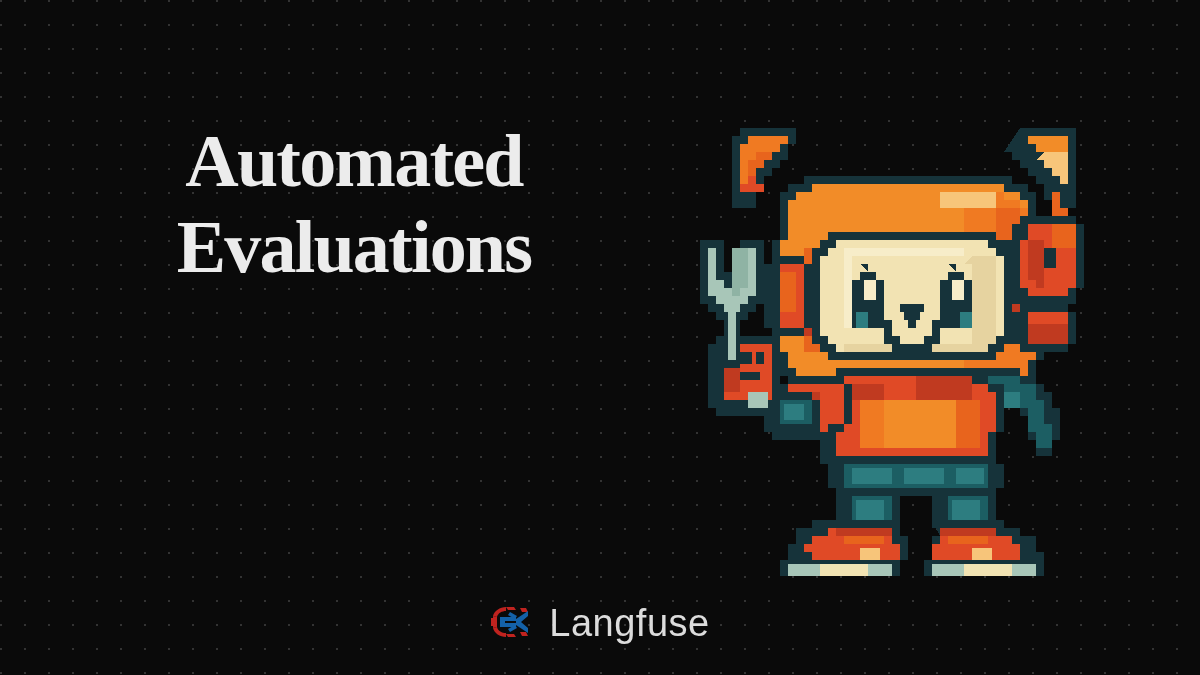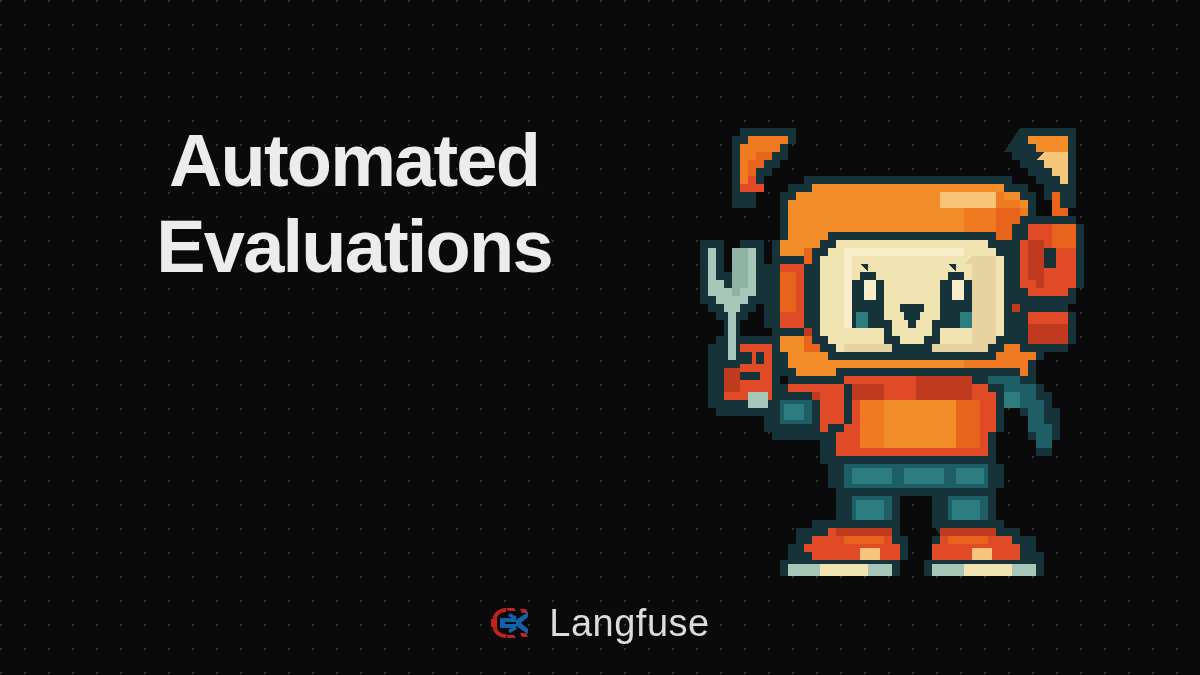--- a/index.html
+++ b/index.html
@@ -26,21 +26,21 @@
   #text-block {
     position: absolute;
     left: 36px;
     top: 118px;
     width: 636px;
     text-align: center;
   }
 
   #headline {
     color: #ececec;
-    font-family: Liberation Sans, sans-serif;
+    font-family: Liberation Serif, serif;
     font-weight: bold;
     font-size: 74px;
     line-height: 86px;
     letter-spacing: -1.8px;
     margin: 0;
     white-space: pre-line;
   }
 
   #subhead {
     color: #d4d4d4;
@@ -53,21 +53,21 @@
     white-space: pre-line;
   }
 
   
   #brand {
     position: absolute;
     left: 0;
     top: 604px;
     width: 1200px;
     display: flex;
-    align-items: center;
+    align-items: flex-start;
     justify-content: center;
     gap: 17px;
   }
   #brand-mark { display: block; width: 42px; height: 36px; }
   #brand-name {
     color: #dcdcdc;
     font-family: "Liberation Sans", sans-serif;
     font-weight: normal;
     font-size: 38px;
     letter-spacing: 0.5px;

